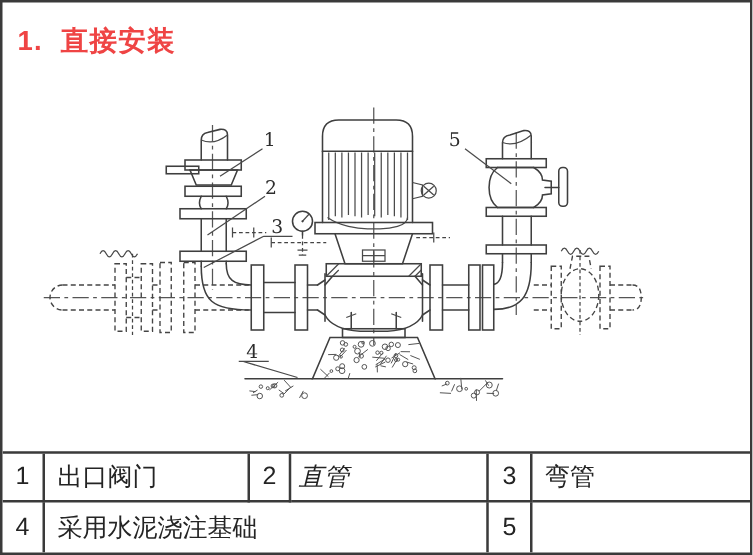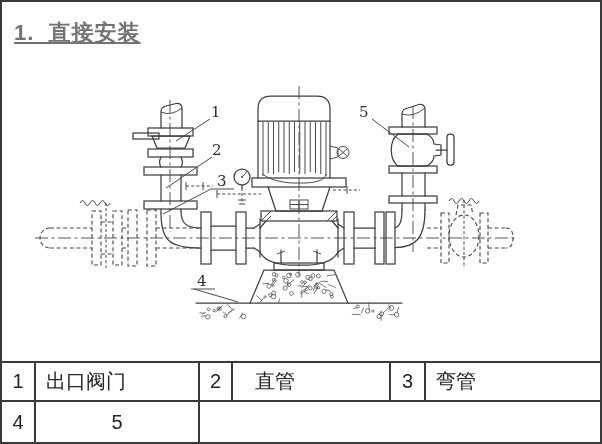--- a/index.html
+++ b/index.html
@@ -8,22 +8,22 @@
     width:602px;height:444px;
     box-sizing:border-box;
     background:#ffffff;
     border:2px solid #3a3a3a;
     overflow:hidden;
     font-family:"Liberation Sans", sans-serif;
     color:#222;
   }
   .page-title{
     position:absolute;left:12px;top:16px;
-    font-size:22px;font-weight:bold;color:#737373;
-    white-space:pre;letter-spacing:1px;text-decoration:underline;
+    font-size:22px;font-weight:bold;color:#ef4444;
+    white-space:pre;letter-spacing:1px;
   }
   svg.diagram{position:absolute;left:0;top:0;}
   svg .ln{stroke:#3f3f3f;stroke-width:1.25;fill:none;stroke-linecap:round;}
   svg .thin{stroke:#4a4a4a;stroke-width:1;fill:none;}
   svg .dash{stroke:#444;stroke-width:1.1;fill:none;stroke-dasharray:4 2.6;stroke-linecap:butt;}
   svg .cdash{stroke:#555;stroke-width:1;fill:none;stroke-dasharray:13 3.5 3 3.5;}
   svg .idash{stroke:#444;stroke-width:1;fill:none;stroke-dasharray:3 2.2;}
   svg .num{font-family:"DejaVu Serif", serif;font-size:15px;fill:#2d2d2d;}
   svg .tex{stroke:#555;stroke-width:0.8;fill:none;}
   .legend{
@@ -37,21 +37,21 @@
   }
   .cell{
     border-right:2px solid #3a3a3a;
     border-bottom:2px solid #3a3a3a;
     box-sizing:border-box;
     display:flex;align-items:center;
     overflow:hidden;white-space:nowrap;
   }
   .cell.numc{justify-content:center;}
   .cell.lab{padding-left:10px;}
-  .cell.pad22{padding-left:22px;}
+  .cell.pad22{padding-left:6px;font-style:italic;}
   .cell.pad14{padding-left:14px;}
   .cell.lastcol{border-right:none;}
   .cell.row2{border-bottom:none;}
   .cell.span3{grid-column:2 / span 3;}
 </style>
 </head>
 <body>
 
 <div class="frame">
 
@@ -312,15 +312,16 @@
   <div class="legend">
 
     <div class="cell numc">1</div>
     <div class="cell lab">出口阀门</div>
     <div class="cell numc">2</div>
     <div class="cell lab pad22">直管</div>
     <div class="cell numc">3</div>
     <div class="cell lab lastcol">弯管</div>
 
     <div class="cell numc row2">4</div>
+    <div class="cell lab span3 row2">采用水泥浇注基础</div>
     <div class="cell numc row2">5</div>
   </div>
 </div>
 
 </body></html>

